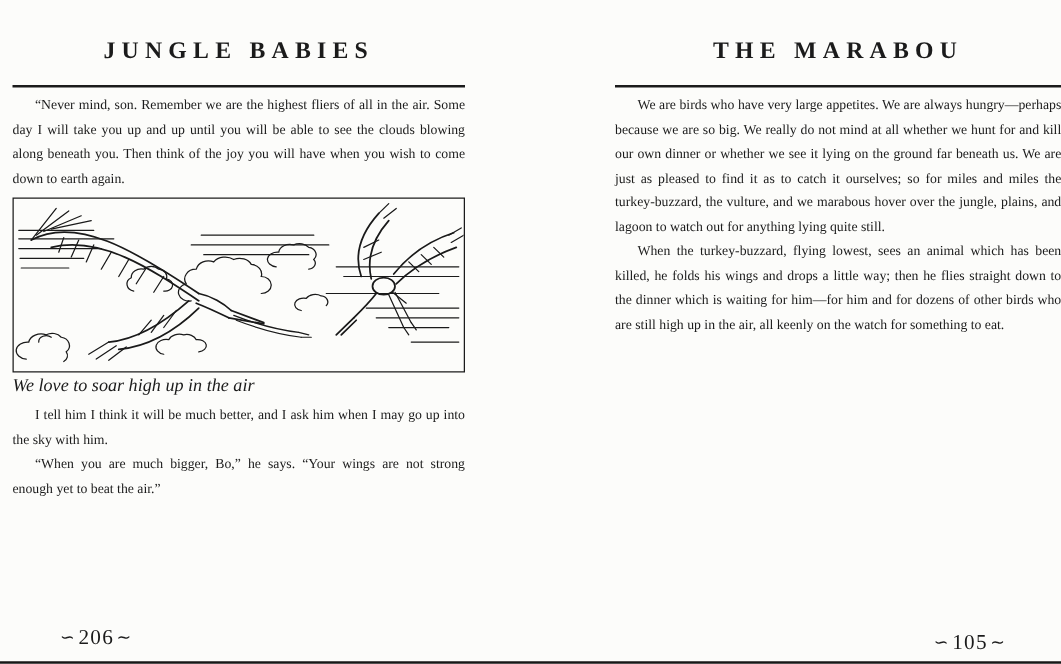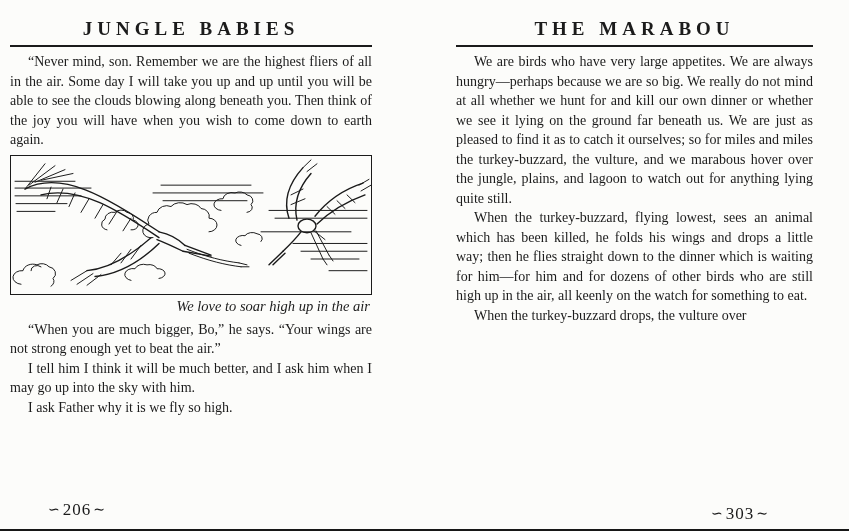--- a/index.html
+++ b/index.html
@@ -3,43 +3,43 @@
 <meta charset="utf-8">
 <style>
   html,body{margin:0;padding:0}
   body{
     width:849px;height:531px;position:relative;overflow:hidden;
     background:#fcfcfa;color:#1b1b1b;
     font-family:"Liberation Serif","DejaVu Serif",serif;
   }
   .page{position:absolute;top:0;height:531px}
   .page-left{left:10px;width:362px}
-  .page-right{left:456px;width:357px}
+  .page-right{left:492px;width:357px}
 
   .running-head{
-    margin:4px;padding-top:14px;text-align:center;
+    margin:16px;padding-top:14px;text-align:center;
     font-size:19px;font-weight:600;letter-spacing:5px;
     font-variant:normal;
   }
   .head-rule{height:0;border:none;border-top:2px solid #1b1b1b;margin:5px 0 0 0}
 
-  .body-text{font-size:14px;line-height:19.5px;text-align:justify;margin-top:5px}
+  .body-text{font-size:11px;line-height:19.5px;text-align:justify;margin-top:5px}
   .body-text p{margin:0;text-indent:18px}
   .body-text p.no-indent{text-indent:0}
 
   .illustration-frame{
     border:1.6px solid #1b1b1b;margin:5px 0 0 0;height:138px;
     background:#fcfcfa;overflow:hidden;
   }
   .illustration-frame svg{display:block;width:100%;height:100%}
   .sketch{stroke:#1a1a1a;stroke-width:1;fill:none;stroke-linecap:round}
   .sketch-bold{stroke:#1a1a1a;stroke-width:1.4;fill:none;stroke-linecap:round}
 
   .caption{
-    font-style:italic;text-align:right;
+    font-style:italic;text-align:left;
     font-size:14.5px;margin:3px 2px 1px 0;
   }
 
   .page-number{
     position:absolute;bottom:11px;font-size:17px;letter-spacing:1px;
     font-family:Liberation Serif, serif;
   }
   .page-left .page-number{left:36px}
   .page-right .page-number{right:42px;bottom:7px}
   .folio-tilde{font-size:14px;position:relative;top:-1px;padding:0 2px}
@@ -152,38 +152,36 @@
           <path d="M312,106 L316,112"></path>
             <path d="M318,102 L322,108"></path>
           <path d="M303,77 L314,86"></path>
         </g>
       </g>
     </svg>
   </div>
   <div class="caption">We love to soar high up in the air</div>
 
   <div class="body-text">
+    <p>I tell him I think it will be much better, and I ask him when I may go up into the sky with him.</p>
     <p>“When you are much bigger, Bo,” he says. “Your wings are not strong enough yet to beat the air.”</p>
-    <p>I tell him I think it will be much better, and I ask him when I may go up into the sky with him.</p>
-    <p>I ask Father why it is we fly so high.</p>
   </div>
 
   <div class="page-number">
     <span class="folio-tilde">∽</span><span>206</span><span class="folio-tilde">∼</span>
   </div>
 </div>
 
 <div class="page page-right">
   <h1 class="running-head">THE MARABOU</h1>
   <hr class="head-rule">
 
   <div class="body-text">
     <p>We are birds who have very large appetites. We are always hungry—perhaps because we are so big. We really do not mind at all whether we hunt for and kill our own dinner or whether we see it lying on the ground far beneath us. We are just as pleased to find it as to catch it ourselves; so for miles and miles the turkey-buzzard, the vulture, and we marabous hover over the jungle, plains, and lagoon to watch out for anything lying quite still.</p>
     <p>When the turkey-buzzard, flying lowest, sees an animal which has been killed, he folds his wings and drops a little way; then he flies straight down to the dinner which is waiting for him—for him and for dozens of other birds who are still high up in the air, all keenly on the watch for something to eat.</p>
-    <p>When the turkey-buzzard drops, the vulture over</p>
   </div>
 
   <div class="page-number">
-    <span class="folio-tilde">∽</span><span>303</span><span class="folio-tilde">∼</span>
+    <span class="folio-tilde">∽</span><span>105</span><span class="folio-tilde">∼</span>
   </div>
 </div>
 
 <div class="scan-edge-bottom"></div>
 
 </body></html>

